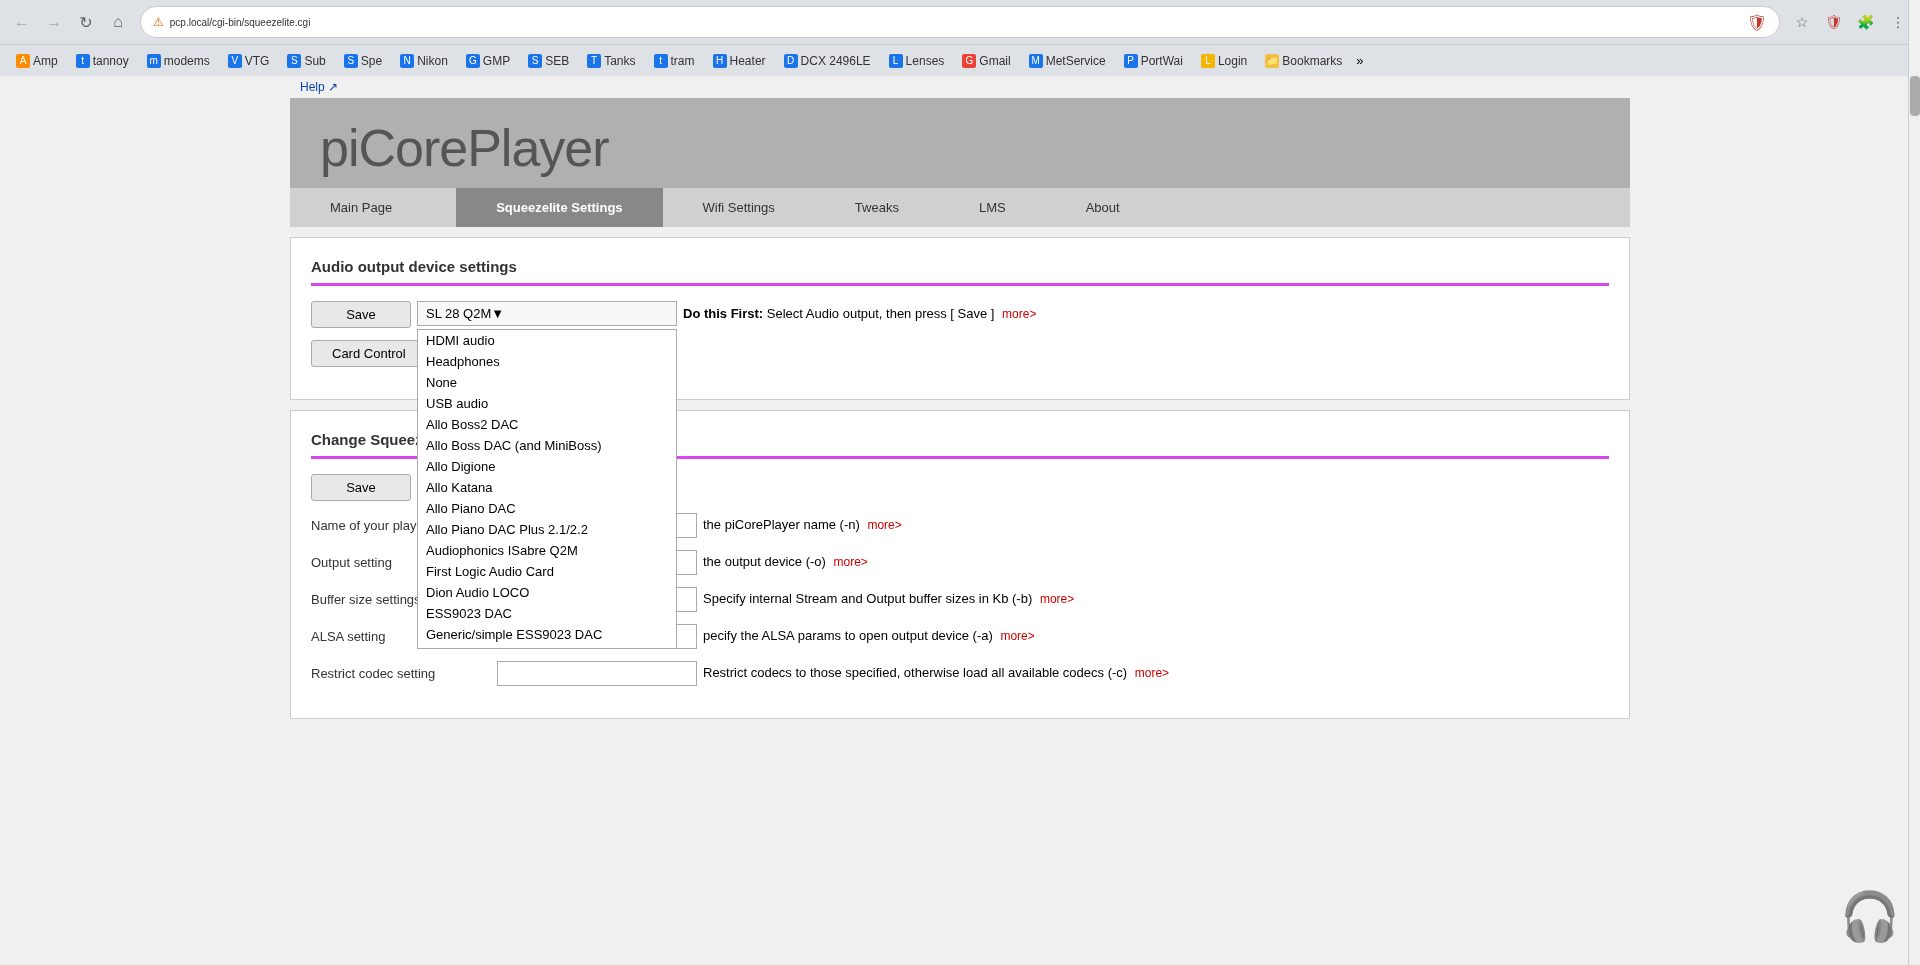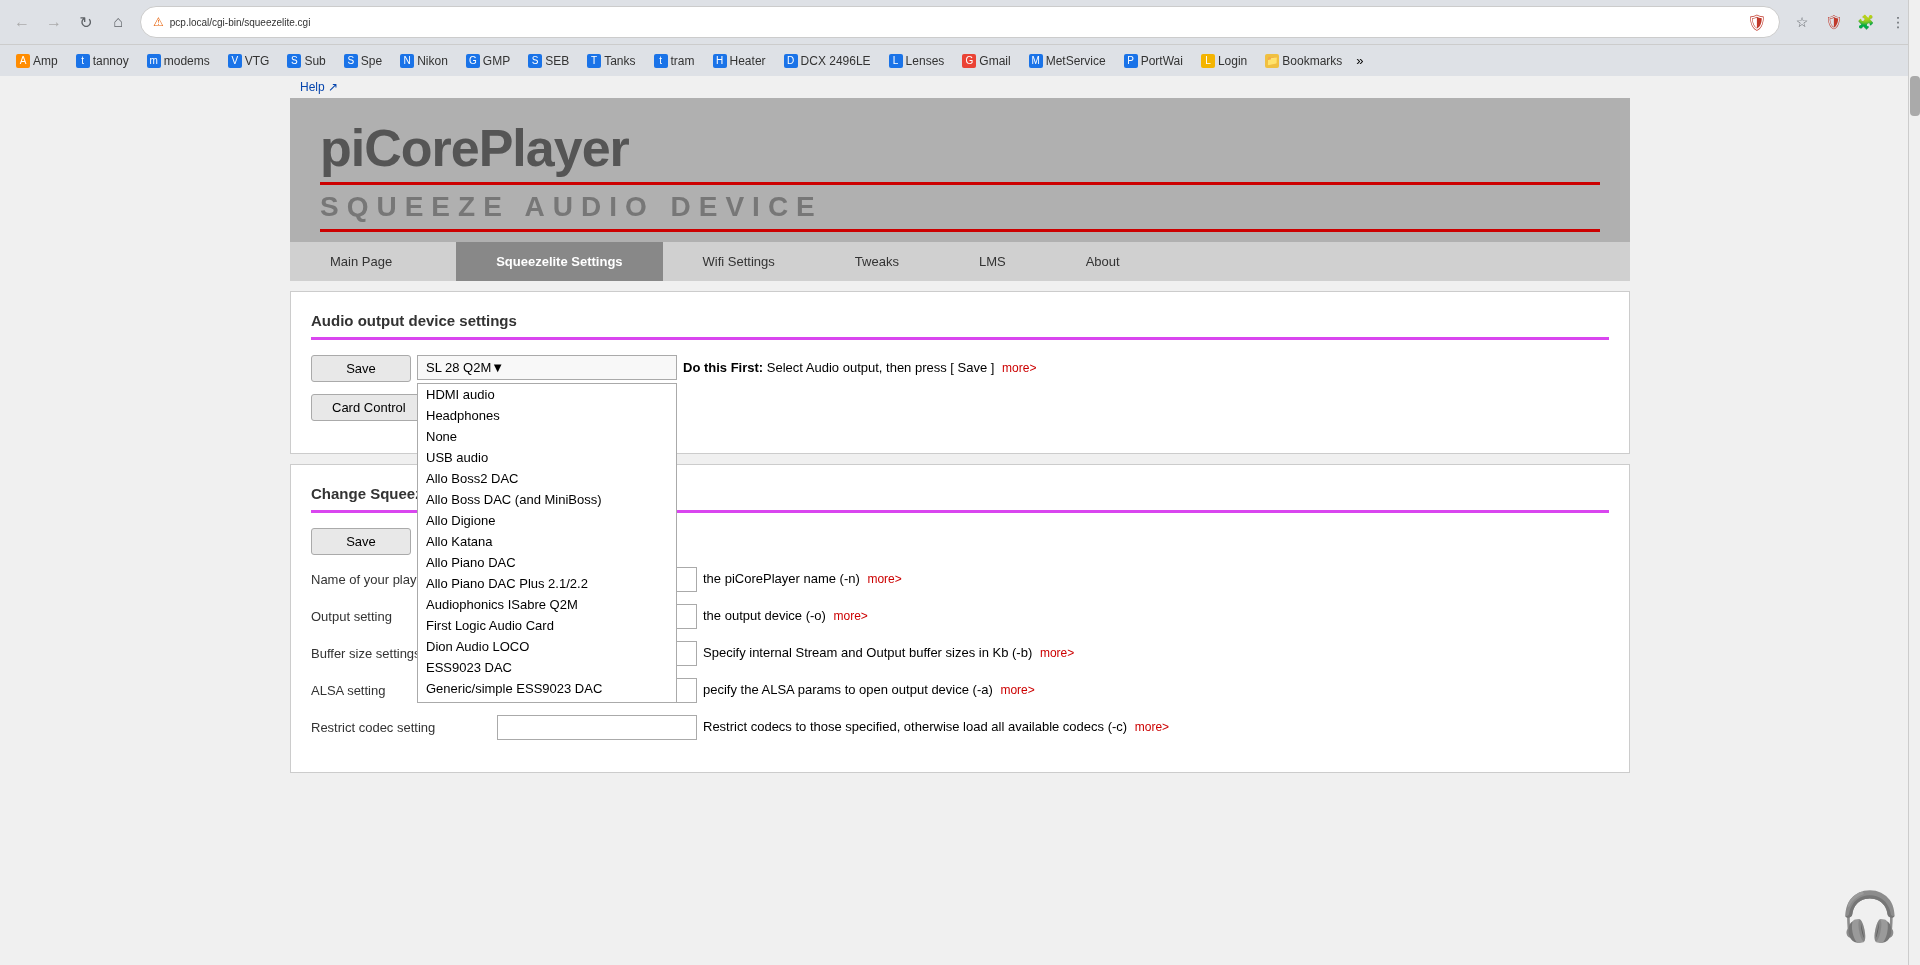--- a/index.html
+++ b/index.html
@@ -113,21 +113,21 @@
     .help-link { color: #0645ad; text-decoration: none; font-size: 12px; }
 
     
     .banner-container {
       margin: 0 290px;
       background: #b0b0b0;
       padding: 20px 30px 10px 30px;
     }
     .banner-title {
       font-size: 52px;
-      font-weight: bold;
+      font-weight: normal;
       color: #555;
       letter-spacing: -1px;
     }
     .banner-subtitle-container {
       border-top: 3px solid #cc0000;
       border-bottom: 3px solid #cc0000;
       padding: 6px 0;
       margin-top: 4px;
     }
     .banner-subtitle {
@@ -380,23 +380,20 @@
 
 <div class="page-content">
 
   <div class="help-bar">
     <a class="help-link">Help ↗</a>
   </div>
 
   <div class="banner-container">
     <div class="banner-title">
       <span>piCorePlayer</span>
-    </div>
-    <div class="banner-subtitle-container">
-      <div class="banner-subtitle">SQueeze AuDio DEvice</div>
     </div>
   </div>
 
   <div class="nav-bar">
     <div class="nav-item">Main Page</div>
     <div class="nav-item active">Squeezelite Settings</div>
     <div class="nav-item">Wifi Settings</div>
     <div class="nav-item">Tweaks</div>
     <div class="nav-item">LMS</div>
     <div class="nav-item">About</div>

